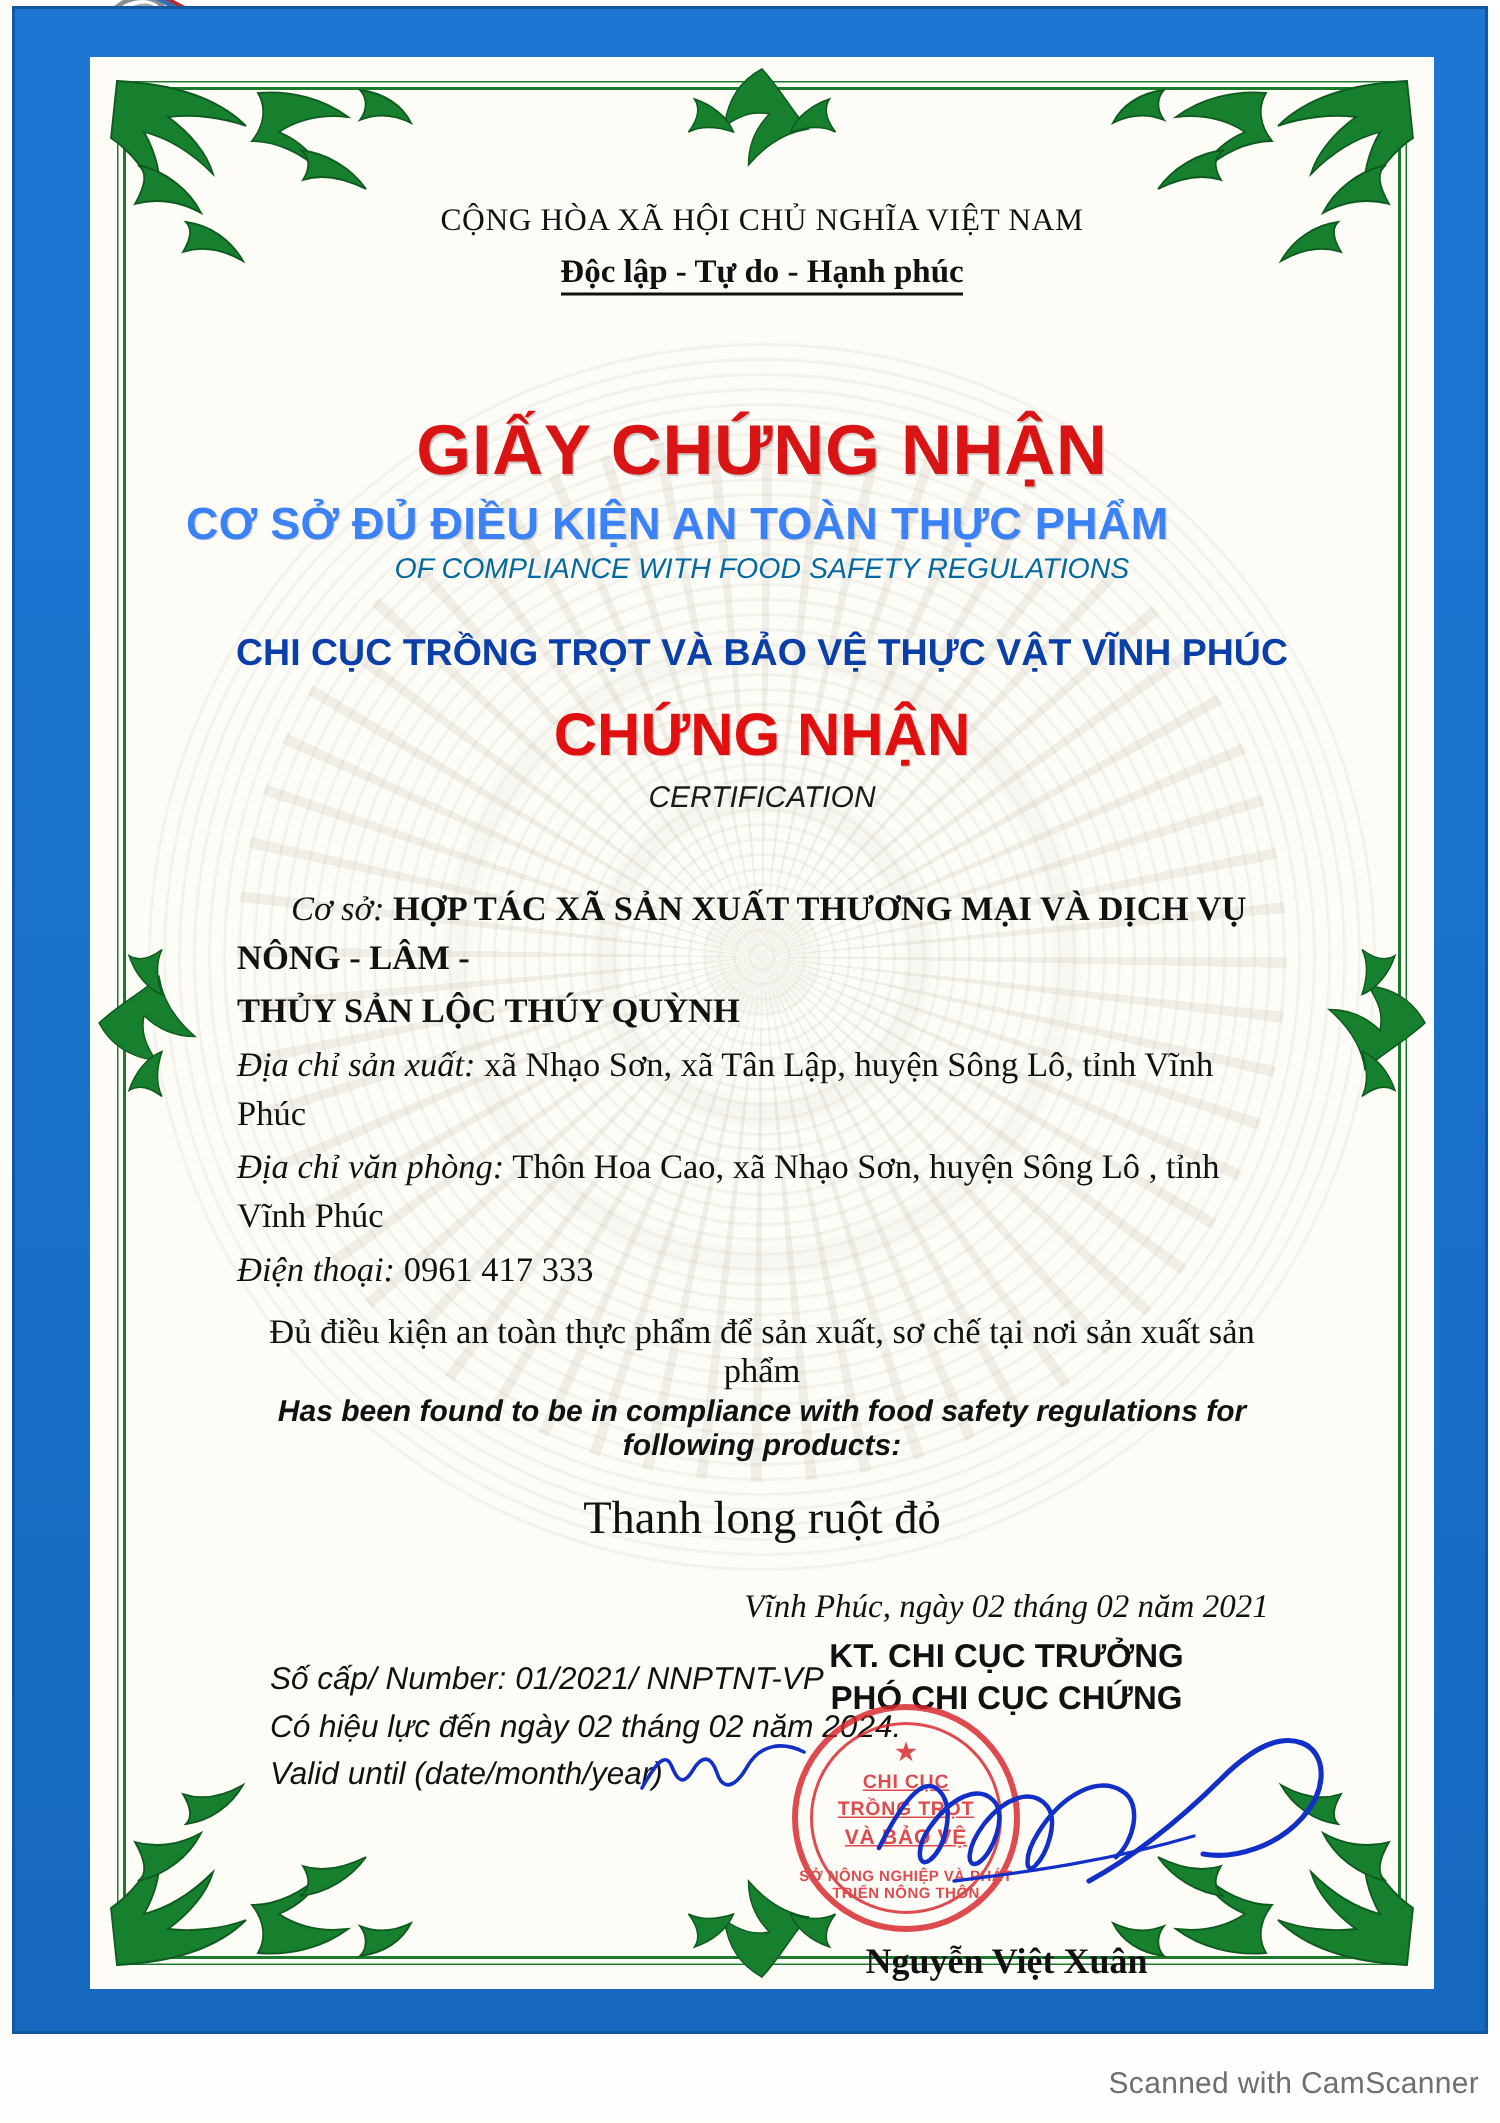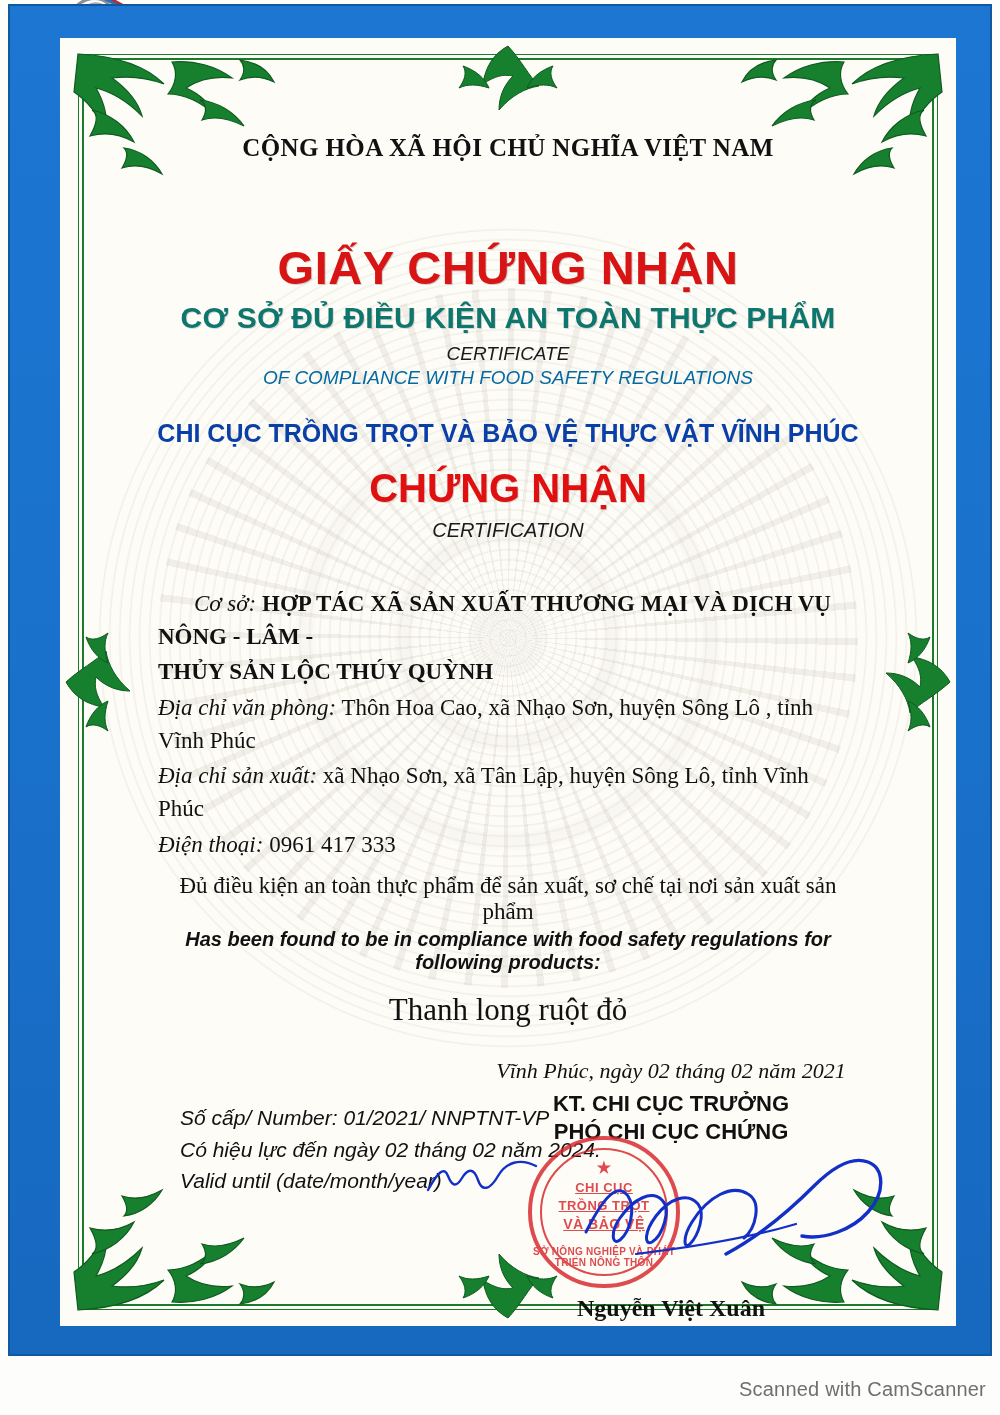--- a/index.html
+++ b/index.html
@@ -129,22 +129,22 @@
   #content {
     position: absolute;
     left: 0; right: 0; top: 0;
     padding: 0 64px;
   }
 
   .natl-line1 {
     margin-top: 96px;
     text-align: center;
     font-family: "Liberation Serif", serif;
-    font-weight: bold;
-    font-size: 25px;
+    font-weight: normal;
+    font-size: 21px;
     letter-spacing: .4px;
     color: #111;
   }
   .natl-line2 {
     margin-top: 9px;
     text-align: center;
     font-family: "Liberation Serif", serif;
     font-weight: bold;
     font-size: 22px;
     color: #111;
@@ -160,25 +160,25 @@
     text-align: center;
     font-family: "Liberation Sans", sans-serif;
     font-weight: bold;
     font-size: 47px;
     color: #d81414;
     letter-spacing: .5px;
     text-shadow: 1px 1px 0 rgba(0,0,0,.18);
   }
   .title-sub {
     margin-top: 6px;
-    text-align: center;
+    text-align: left;
     font-family: "Liberation Sans", sans-serif;
     font-weight: bold;
     font-size: 30px;
-    color: #0f766e;
+    color: #3b82f6;
     letter-spacing: .2px;
     text-shadow: 1px 1px 0 rgba(0,0,0,.14);
   }
   .title-en1 {
     margin-top: 8px;
     text-align: center;
     font-family: "Liberation Sans", sans-serif;
     font-style: italic;
     font-size: 19px;
     color: #1a1a1a;
@@ -497,47 +497,49 @@
         <g fill="#17802e" stroke="#0e5a1f" stroke-width="1">
           <path d="M75 6 C60 14 52 28 50 44 C62 36 70 34 80 36 C70 46 66 58 66 70 C78 56 92 48 106 46 C96 36 88 20 75 6 Z"></path>
           <path d="M30 26 C42 30 52 38 56 48 C44 44 34 44 26 48 C32 40 34 32 30 26 Z"></path>
           <path d="M120 26 C108 30 98 38 94 48 C106 44 116 44 124 48 C118 40 116 32 120 26 Z"></path>
         </g>
       </svg>
 
       <div id="content">
 
         <div class="natl-line1">CỘNG HÒA XÃ HỘI CHỦ NGHĨA VIỆT NAM</div>
+        <div class="natl-line2">
+          <span>Độc lập - Tự do - Hạnh phúc</span>
+        </div>
 
         <div class="title-main">GIẤY CHỨNG NHẬN</div>
         <div class="title-sub">CƠ SỞ ĐỦ ĐIỀU KIỆN AN TOÀN THỰC PHẨM</div>
-        <div class="title-en1">CERTIFICATE</div>
         <div class="title-en2">OF COMPLIANCE WITH FOOD SAFETY REGULATIONS</div>
 
         <div class="issuer">CHI CỤC TRỒNG TRỌT VÀ BẢO VỆ THỰC VẬT VĨNH PHÚC</div>
 
         <div class="certify-vn">CHỨNG NHẬN</div>
         <div class="certify-en">CERTIFICATION</div>
 
         <div class="details">
 
           <div class="detail-line org-line">
             <span class="lab">Cơ sở:</span>
             <span class="val-bold">HỢP TÁC XÃ SẢN XUẤT THƯƠNG MẠI VÀ DỊCH VỤ NÔNG - LÂM -</span>
           </div>
           <div class="org-line2">THỦY SẢN LỘC THÚY QUỲNH</div>
 
           <div class="detail-line">
+            <span class="lab">Địa chỉ sản xuất:</span>
+            <span>xã Nhạo Sơn, xã Tân Lập, huyện Sông Lô, tỉnh Vĩnh Phúc</span>
+          </div>
+
+          <div class="detail-line">
             <span class="lab">Địa chỉ văn phòng:</span>
             <span>Thôn Hoa Cao, xã Nhạo Sơn, huyện Sông Lô , tỉnh Vĩnh Phúc</span>
-          </div>
-
-          <div class="detail-line">
-            <span class="lab">Địa chỉ sản xuất:</span>
-            <span>xã Nhạo Sơn, xã Tân Lập, huyện Sông Lô, tỉnh Vĩnh Phúc</span>
           </div>
 
           <div class="detail-line">
             <span class="lab">Điện thoại:</span>
             <span>0961 417 333</span>
           </div>
 
           <div class="compliance-vn">Đủ điều kiện an toàn thực phẩm để sản xuất, sơ chế tại nơi sản xuất sản phẩm</div>
           <div class="compliance-en">Has been found to be in compliance with food safety regulations for following products:</div>
 

